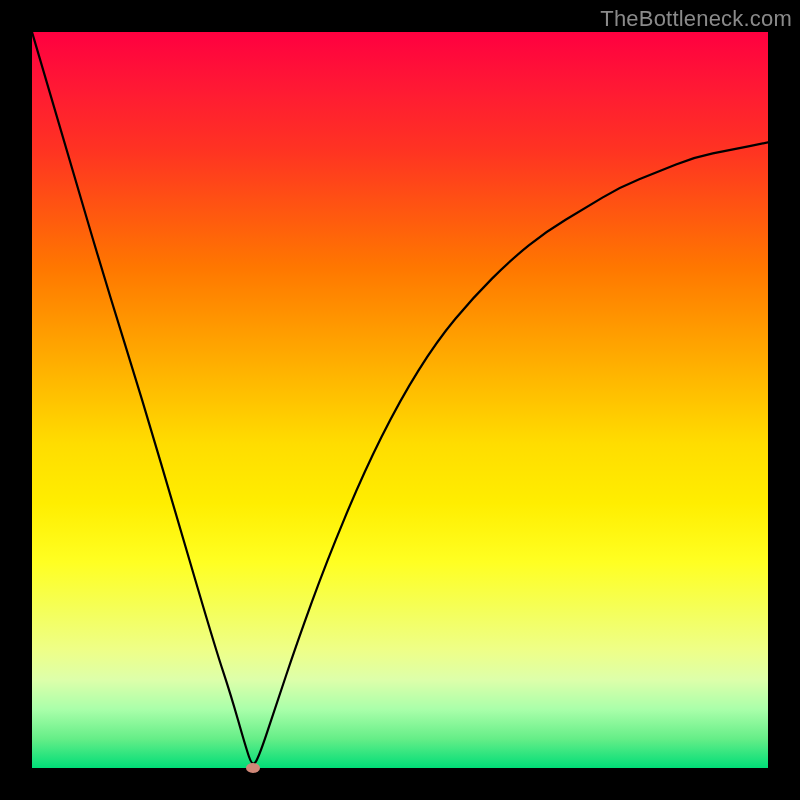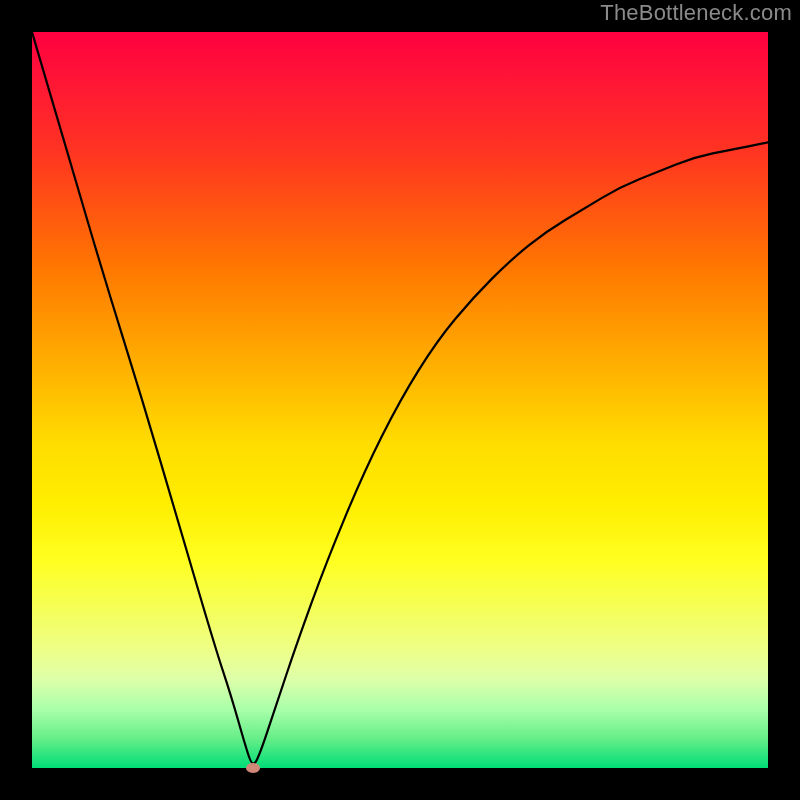--- a/index.html
+++ b/index.html
@@ -52,21 +52,21 @@
   .marker {
     position: absolute;
     width: 14px;
     height: 10px;
     background: #d08878;
     border-radius: 50%;
     transform: translate(-50%, -50%);
   }
   .watermark {
     position: absolute;
-    top: 0;
+    top: 6px;
     right: 8px;
     color: #8a8a8a;
     font-size: 22px;
     font-weight: 500;
     letter-spacing: 0.2px;
     user-select: none;
   }
 </style>
 </head>
 <body>

